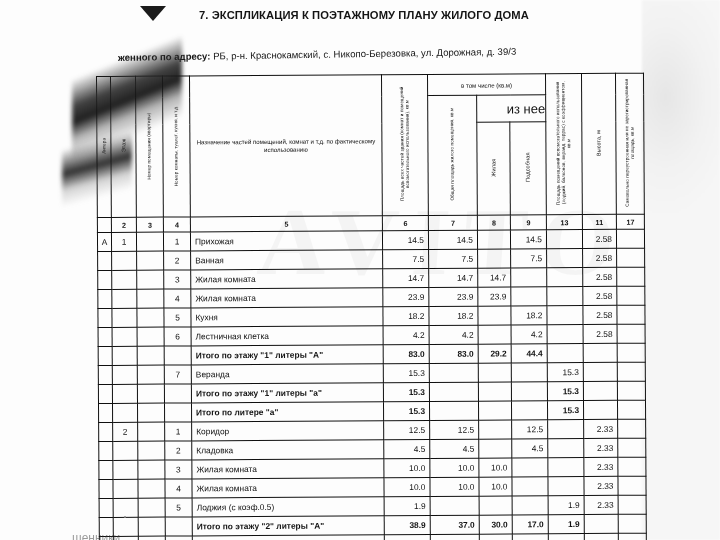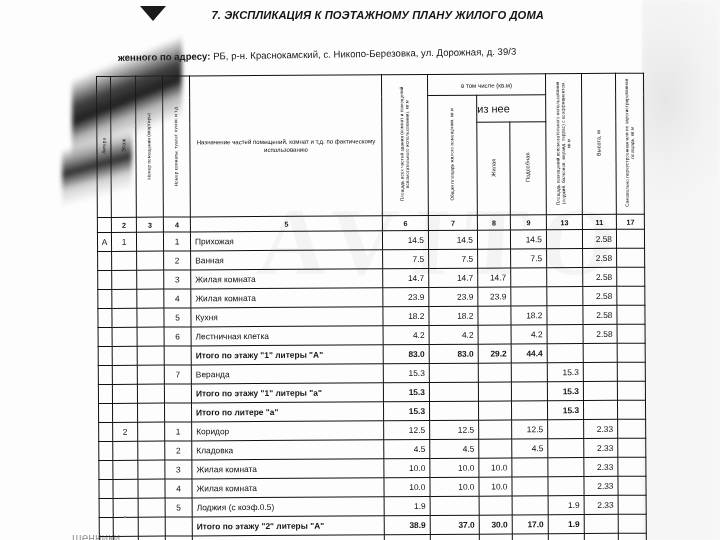--- a/index.html
+++ b/index.html
@@ -54,23 +54,22 @@
   #wm{
     position:absolute;left:258px;top:186px;
     font-size:96px;font-weight:700;color:rgba(0,0,0,.035);
     letter-spacing:14px;font-family:"Liberation Serif",serif;
     transform:skewX(-4deg);
     user-select:none;pointer-events:none;
   }
   
   #title{
     position:absolute;left:184px;top:9px;width:360px;
-    text-align:right;font-size:11.2px;font-weight:bold;color:#141414;
+    text-align:center;font-size:11.2px;font-weight:bold;color:#141414;
     letter-spacing:.1px;
-    font-style:italic;
   }
   #addr{
     position:absolute;left:118px;top:48px;width:500px;
     font-size:9.6px;color:#171717;white-space:nowrap;
     transform:rotate(-.9deg);
   }
   #addr b{font-weight:bold;}
   
   #tblwrap{
     position:absolute;left:96px;top:76px;
@@ -108,21 +107,21 @@
   .name{padding-left:4px;font-size:8.4px;white-space:nowrap;}
   .num{text-align:right;padding-right:4px;font-size:8.4px;}
   .ctr{text-align:center;font-size:8.4px;}
   tr.total td{font-weight:bold;}
   
   .c1{width:14px}.c2{width:25px}.c3{width:27px}.c4{width:27px}
   .c5{width:192px}.c6{width:46px}.c7{width:49px}.c8{width:33px}
   .c9{width:36px}.c10{width:36px}.c11{width:34px}.c12{width:28px}
   
   .grp{text-align:center;font-size:6.1px;height:20px;vertical-align:middle;}
-  .grp2{text-align:left;font-size:11px;height:26px;vertical-align:middle;}
+  .grp2{text-align:right;font-size:13px;height:26px;vertical-align:middle;}
   #footnote{
     position:absolute;left:72px;top:531px;font-size:12px;color:#3a3a3a;
     opacity:.5;
   }
   #speck{
     position:absolute;left:124px;top:516px;width:2px;height:2px;background:#888;border-radius:50%;
   }
 </style>
 </head>
 <body>

